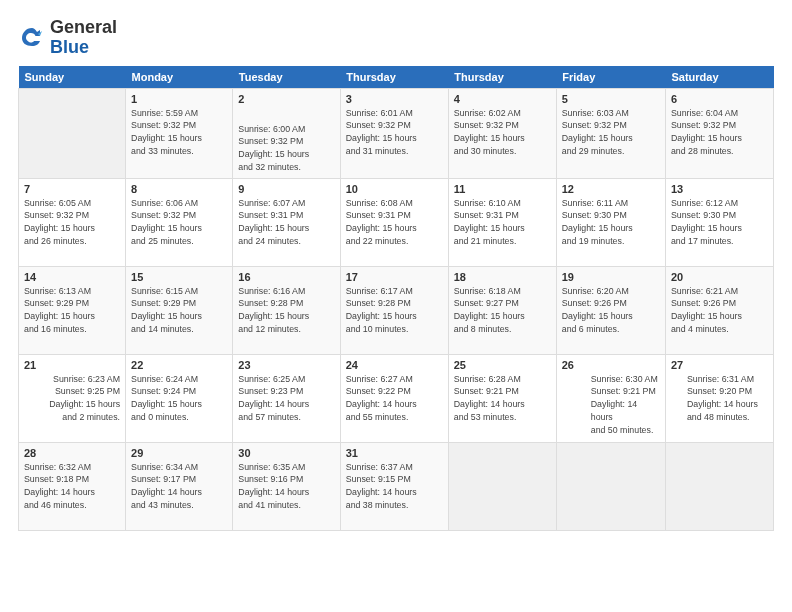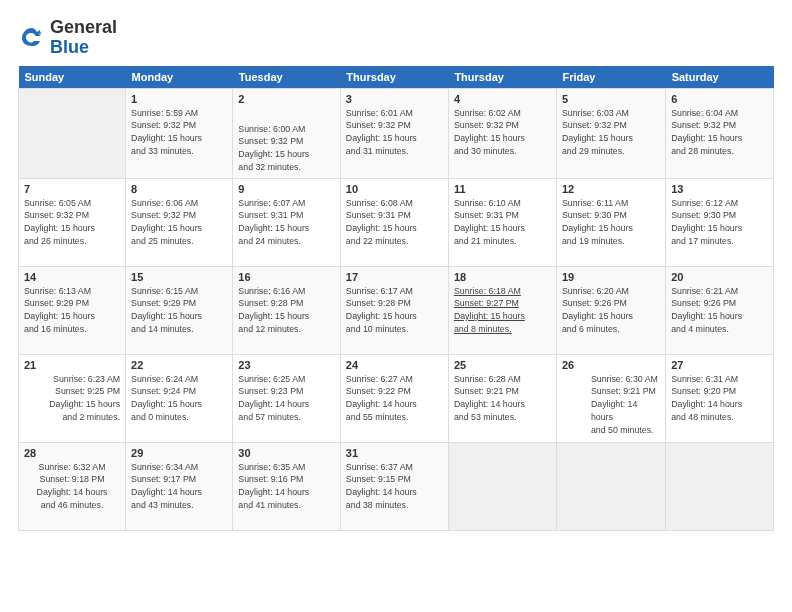--- a/index.html
+++ b/index.html
@@ -251,21 +251,21 @@
           </td>
           <td>
             <span class="day-number">17</span>
             <div class="day-info" style="white-space: pre-line;">Sunrise: 6:17 AM
 Sunset: 9:28 PM
 Daylight: 15 hours
 and 10 minutes.</div>
           </td>
           <td>
             <span class="day-number">18</span>
-            <div class="day-info" style="white-space: pre-line; text-decoration: underline;">Sunrise: 6:18 AM
+            <div class="day-info" style="white-space: pre-line;">Sunrise: 6:18 AM
 Sunset: 9:27 PM
 Daylight: 15 hours
 and 8 minutes.</div>
           </td>
           <td>
             <span class="day-number">19</span>
             <div class="day-info" style="white-space: pre-line;">Sunrise: 6:20 AM
 Sunset: 9:26 PM
 Daylight: 15 hours
 and 6 minutes.</div>
@@ -316,30 +316,30 @@
           </td>
           <td>
             <span class="day-number">26</span>
             <div class="day-info" style="white-space: pre-line; margin-left: 29px;">Sunrise: 6:30 AM
 Sunset: 9:21 PM
 Daylight: 14 hours
 and 50 minutes.</div>
           </td>
           <td>
             <span class="day-number">27</span>
-            <div class="day-info" style="white-space: pre-line;">Sunrise: 6:31 AM
+            <div class="day-info" style="white-space: pre-line; margin-left: 16px;">Sunrise: 6:31 AM
 Sunset: 9:20 PM
 Daylight: 14 hours
 and 48 minutes.</div>
           </td>
         </tr>
         <tr>
           <td>
             <span class="day-number">28</span>
-            <div class="day-info" style="white-space: pre-line; text-align: center;">Sunrise: 6:32 AM
+            <div class="day-info" style="white-space: pre-line;">Sunrise: 6:32 AM
 Sunset: 9:18 PM
 Daylight: 14 hours
 and 46 minutes.</div>
           </td>
           <td>
             <span class="day-number">29</span>
             <div class="day-info" style="white-space: pre-line;">Sunrise: 6:34 AM
 Sunset: 9:17 PM
 Daylight: 14 hours
 and 43 minutes.</div>

